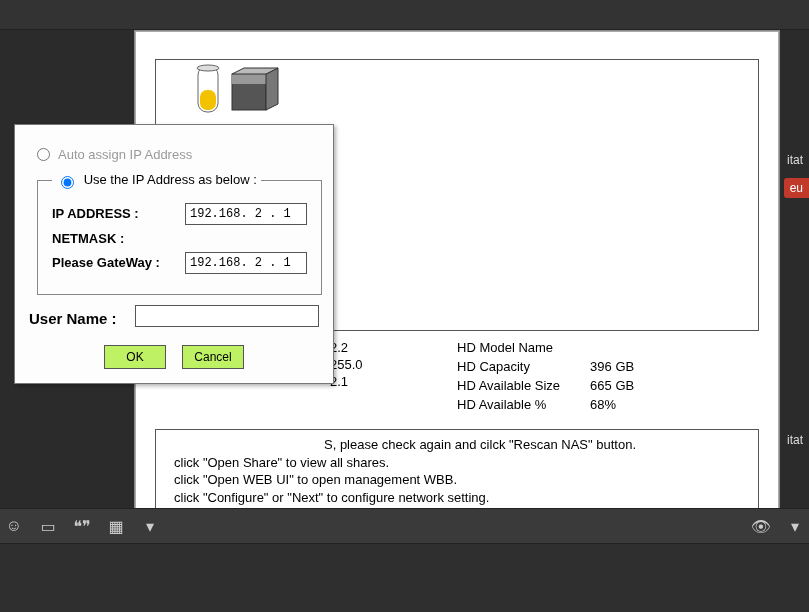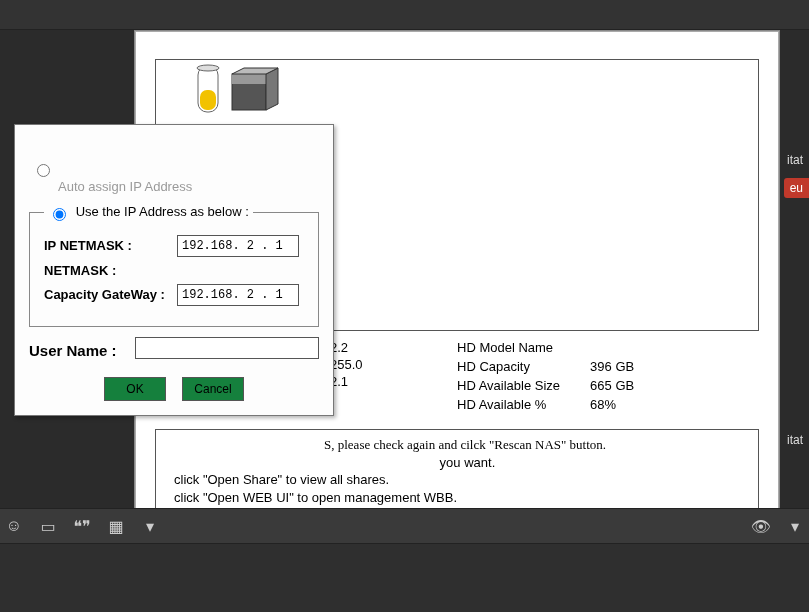--- a/index.html
+++ b/index.html
@@ -146,25 +146,25 @@
   .radio-row {
     display: flex;
     align-items: center;
     gap: 8px;
     margin: 6px 0 10px 8px;
     color: #888;
   }
   .radio-row input[type=radio] {
     margin: 0;
   }
-  .radio-row.disabled label { color: #9a9a9a; margin-top: 32px; }
+  .radio-row.disabled label { color: #9a9a9a; }
 
   fieldset.ip-group {
     border: 1px solid #888;
-    margin: 0 0 10px 0;
+    margin: 0 0 10px 8px;
     padding: 8px 14px 14px 14px;
   }
   fieldset.ip-group legend {
     padding: 0 4px;
     font-size: 13px;
   }
   fieldset.ip-group legend input[type=radio] {
     margin-right: 6px;
     vertical-align: middle;
   }
@@ -210,21 +210,21 @@
   }
   .modal-buttons {
     display: flex;
     justify-content: center;
     gap: 16px;
     margin-top: 18px;
   }
   .modal-buttons button {
     min-width: 62px;
     height: 24px;
-    background: #15803d;
+    background: #bef264;
     border: 1px solid #555;
     font-size: 12px;
     cursor: pointer;
   }
 
   
   .peek {
     position: absolute;
     font-size: 13px;
     color: #000;
@@ -265,22 +265,21 @@
       <span class="lbl">HD Capacity</span>
       <span class="val">396 GB</span>
       <span class="lbl">HD Available Size</span>
       <span class="val">665 GB</span>
       <span class="lbl">HD Available %</span>
       <span class="val">68%</span>
     </div>
   </div>
 
   <div class="help-block" style="position:absolute; left:20px; right:20px; top:386px;">
-    <div style="margin-left:150px;font-family:Liberation Serif, serif;"><span>S, please check again and cilck "Rescan NAS" button.</span></div>
-    <div><span style="visibility:hidden">Firstly select the NA</span><span style="margin-left:150px">you want.</span></div>
+    <div style="margin-left:150px;"><span>S, please check again and cilck "Rescan NAS" button.</span></div>
     <div>  click "Open Share" to view all shares.</div>
     <div>  click "Open WEB UI" to open management WBB.</div>
     <div>  click "Configure" or "Next" to configure network setting.</div>
   </div>
 
   <div class="btn-row" style="position:absolute; left:40px; right:30px; top:500px;">
     <button class="main-btn">Rescan NAS</button>
     <button class="main-btn">Open WEB UI</button>
     <button class="main-btn">Open Share</button>
     <span class="gap-flex"></span>
@@ -297,28 +296,28 @@
     <input type="radio" name="ipmode" style="">
     <label>Auto assign IP Address</label>
   </div>
 
   <fieldset class="ip-group">
     <legend>
       <input type="radio" name="ipmode" checked="" style="">
       <span>Use the IP Address as below :</span>
     </legend>
     <div class="ip-row">
-      <span class="ilabel">IP NETMASK :</span>
+      <span class="ilabel">IP ADDRESS :</span>
       <input type="text" value="192.168. 2 . 1" style="">
     </div>
     <div class="ip-row">
       <span class="ilabel">NETMASK :</span>
     </div>
     <div class="ip-row">
-      <span class="ilabel">Capacity GateWay :</span>
+      <span class="ilabel">Please GateWay :</span>
       <input type="text" value="192.168. 2 . 1" style="">
     </div>
   </fieldset>
 
 
   <div class="cred-row">
     <span class="clabel">User Name :</span>
     <input type="text" value="" style="">
   </div>
 

